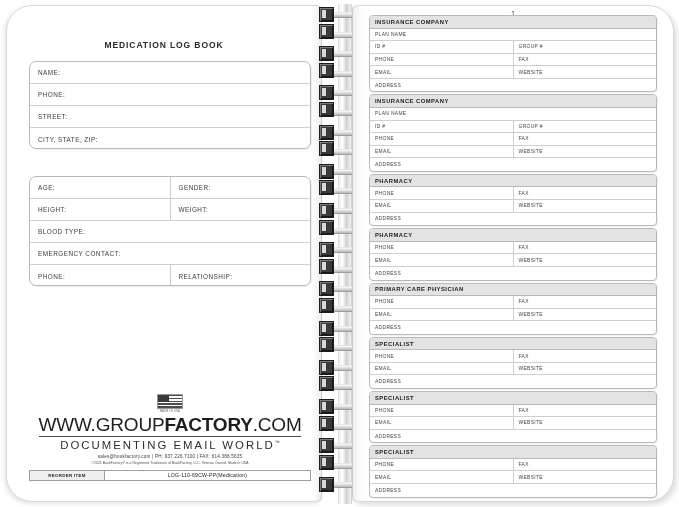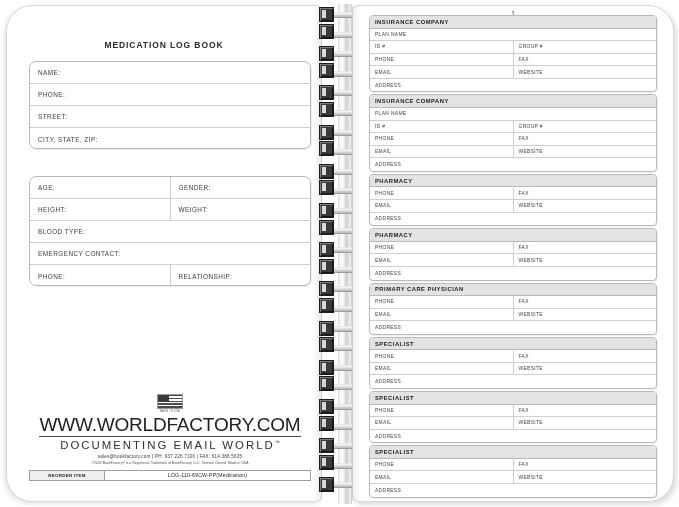--- a/index.html
+++ b/index.html
@@ -122,21 +122,21 @@
   }
   #flag .stripes{position:absolute;left:0;top:0;right:0;bottom:0;
     background:repeating-linear-gradient(to bottom,#4a4a4a 0 1.4px,#ffffff 1.4px 2.8px);}
   #flag .canton{position:absolute;left:0;top:0;width:11px;height:7px;background:#3a3a3a;}
   #flag-caption{font-size:2.6px;letter-spacing:.3px;color:#555;margin-bottom:2px;}
 
   #brand{
     font-size:19px;letter-spacing:-.2px;color:#1f1f1f;font-weight:400;
     line-height:1.0;white-space:nowrap;
   }
-  #brand b{font-weight:400;margin-top:26px;}
+  #brand b{font-weight:700;margin-top:26px;}
   #brand-rule{height:1px;background:#4a4a4a;margin:2px 10px 2px 10px;}
   #tagline{
     font-size:11.4px;letter-spacing:2.0px;color:#2e2e2e;white-space:nowrap;
   }
   #tagline sup{font-size:5px;vertical-align:super;letter-spacing:0;}
   #contact{
     font-size:4.6px;letter-spacing:.2px;color:#3d3d3d;margin-top:3px;white-space:nowrap;
   }
   #legal{
     font-size:3.3px;letter-spacing:.1px;color:#4a4a4a;margin-top:1.5px;white-space:nowrap;
@@ -263,21 +263,21 @@
       </div>
 
     <div id="footer">
 
       <div id="flag">
         <div class="stripes"></div>
         <div class="canton"></div>
       </div>
       <div id="flag-caption">MADE IN USA</div>
 
-      <div id="brand"><span>WWW.WORLD</span><b>FACTORY</b><span>.COM</span></div>
+      <div id="brand"><span>WWW.GROUP</span><b>FACTORY</b><span>.COM</span></div>
 
       <div id="brand-rule"></div>
 
       <div id="tagline"><span>DOCUMENTING EMAIL WORLD</span><sup>™</sup></div>
 
       <div id="contact">sales@bookfactory.com  |  PH: 937.226.7100  |  FAX: 614.388.5635</div>
       <div id="legal">©2025 BookFactory® is a Registered Trademark of BookFactory, LLC.  Veteran Owned, Made in USA</div>
 
       <div id="reorder">
         <div class="tag">REORDER ITEM</div>

